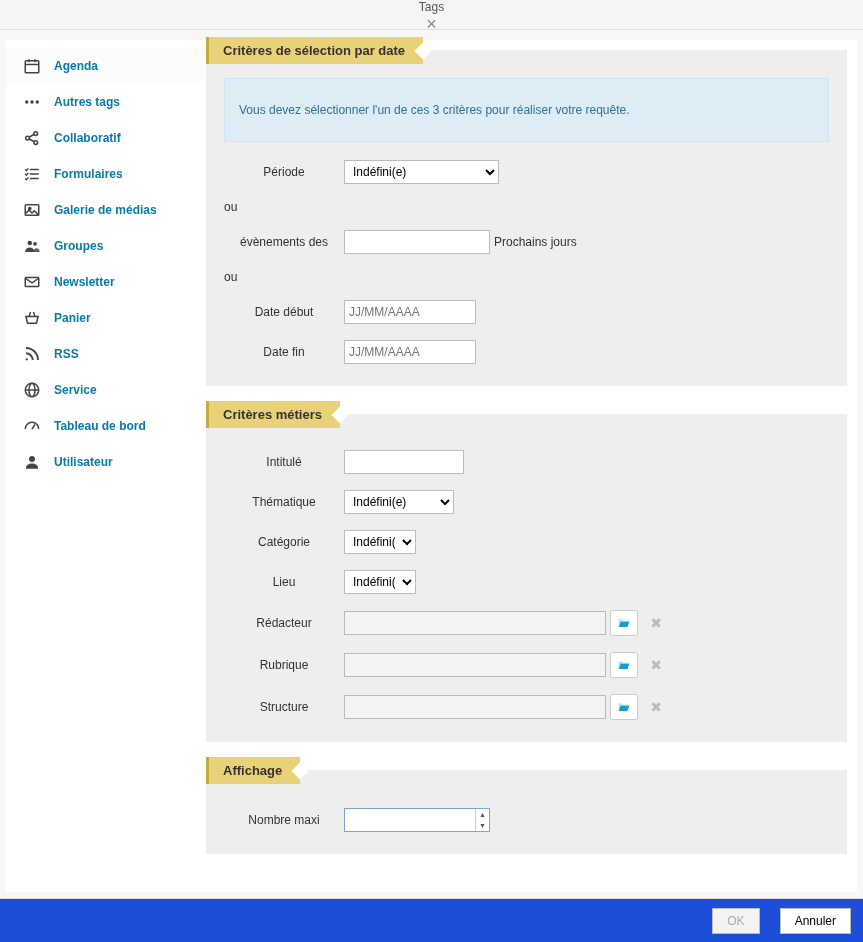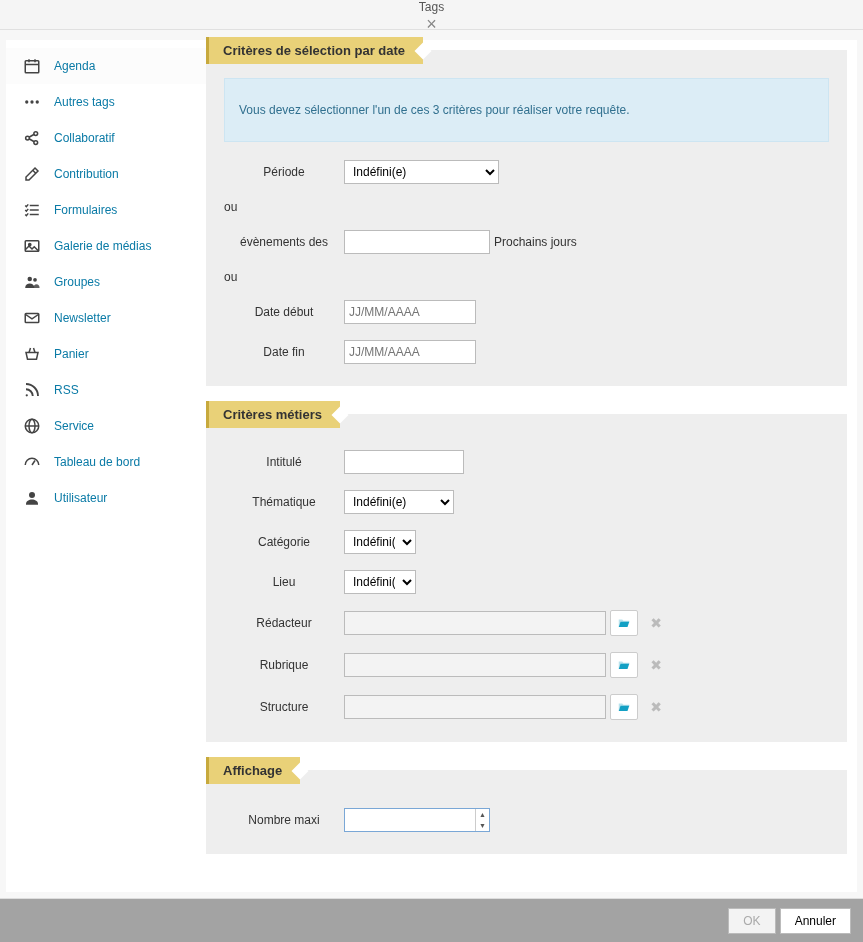--- a/index.html
+++ b/index.html
@@ -5,21 +5,21 @@
 * { box-sizing: border-box; margin: 0; padding: 0; }
 body { font-family: Arial, Helvetica, sans-serif; font-size: 12px; color: #333; background: #f0f0f0; width: 863px; height: 942px; overflow: hidden; }
 .dialog { width: 863px; height: 942px; display: flex; flex-direction: column; background: #f7f7f7; }
 .header { height: 30px; display: flex; align-items: center; justify-content: space-between; padding: 0 10px; border-bottom: 1px solid #e0e0e0; background: #f5f5f5; flex-direction: column; }
 .header-title { color: #555; font-size: 12px; }
 .close-x { font-size: 18px; color: #888; cursor: pointer; }
 .body { flex: 1; display: flex; background: #fff; margin: 10px 6px 6px 6px; }
 .sidebar { width: 200px; padding: 8px 0; }
 .sidebar-item { display: flex; align-items: center; padding: 8px 10px 8px 16px; cursor: pointer; gap: 12px; }
 .sidebar-item .icon { width: 20px; height: 20px; display: flex; align-items: center; justify-content: center; color: #444; }
-.sidebar-item .label { color: #0a7aa6; font-weight: normal; font-size: 12px; }
+.sidebar-item .label { color: #0a7aa6; font-weight: bold; font-size: 12px; }
 .sidebar-item.active { background: #fcfcfc; }
 .content { flex: 1; padding: 0 10px 10px 0; }
 .section { position: relative; margin-top: 10px; }
 .section-title { position: absolute; top: -13px; left: 0; background: #e9d178; color: #333; font-weight: bold; padding: 6px 18px 6px 14px; border-left: 3px solid #c7a93d; font-size: 13px; z-index: 2; }
 .section-title::after { content:""; position:absolute; right:-6px; top:50%; width:12px; height:12px; background:#fff; transform: translateY(-50%) rotate(45deg); }
 .panel { background: #eeeeee; padding: 28px 18px 18px 18px; margin-left: 0; }
 .info-box { background: #dcedf6; color: #31708f; padding: 24px 14px; font-size: 12px; margin-bottom: 18px; border: 1px solid #cde5f2; }
 .row { display: flex; align-items: center; margin-bottom: 16px; }
 .row-label { width: 120px; font-size: 12px; color: #333; text-align: center; }
 .row-sep { font-size: 12px; color: #333; margin-bottom: 16px; }
@@ -33,21 +33,21 @@
 .inp-intitule { width: 120px; }
 .inp-long { width: 262px; }
 .inp-num { width: 146px; position: relative; }
 .spin-wrap { position: relative; display: inline-block; }
 .spin-btns { position: absolute; right: 1px; top: 1px; width: 14px; height: 22px; display: flex; flex-direction: column; border-left: 1px solid #ccc; }
 .spin-btns div { flex:1; font-size: 7px; display:flex; align-items:center; justify-content:center; color:#555; cursor:pointer; }
 .after-text { font-size: 12px; margin-left: 4px; color: #333; }
 .btn-icon { width: 28px; height: 26px; border: 1px solid #ccc; background:#fff; display:inline-flex; align-items:center; justify-content:center; margin-left: 4px; cursor:pointer; border-radius:2px; }
 .btn-icon.folder { color:#13a0c4; }
 .btn-icon.clear { border:none; background:transparent; color:#bbb; font-size:14px; }
-.footer { height: 44px; display:flex; align-items:center; justify-content:flex-end; gap:4px; padding: 0 12px; border-top: 1px solid #ddd; background:#a3a3a3; }
+.footer { height: 44px; display:flex; align-items:center; justify-content:flex-end; gap:20px; padding: 0 12px; border-top: 1px solid #ddd; background:#1d4ed8; }
 .footer button { padding: 5px 14px; border:1px solid #bbb; background:#fff; font-size:12px; cursor:pointer; }
 .footer button[disabled] { color:#aaa; background:#f3f3f3; cursor:default; }
 svg { display:block; }
 </style>
 </head>
 <body>
 
 <div class="dialog">
   <div class="header">
     <span class="header-title">Tags</span>
@@ -86,29 +86,20 @@
               <circle cx="6" cy="12" r="2.5"></circle>
               <circle cx="17" cy="6" r="2.5"></circle>
               <circle cx="17" cy="18" r="2.5"></circle>
               <line x1="8" y1="11" x2="15" y2="7"></line>
               <line x1="8" y1="13" x2="15" y2="17"></line>
             </svg>
         </span>
         <span class="label">Collaboratif</span>
       </div>
 
-      <div class="sidebar-item">
-        <span class="icon">
-          <svg width="18" height="18" viewBox="0 0 24 24" fill="none" stroke="#444" stroke-width="2">
-              <path d="M4 20h4L20 8l-4-4L4 16v4z"></path>
-              <line x1="13" y1="7" x2="17" y2="11"></line>
-            </svg>
-        </span>
-        <span class="label">Contribution</span>
-      </div>
 
       <div class="sidebar-item">
         <span class="icon">
           <svg width="18" height="18" viewBox="0 0 24 24" fill="none" stroke="#444" stroke-width="2">
               <line x1="9" y1="6" x2="21" y2="6"></line>
               <line x1="9" y1="12" x2="21" y2="12"></line>
               <line x1="9" y1="18" x2="21" y2="18"></line>
               <polyline points="3,6 4.5,7.5 7,4.5"></polyline>
               <polyline points="3,12 4.5,13.5 7,10.5"></polyline>
               <polyline points="3,18 4.5,19.5 7,16.5"></polyline>

